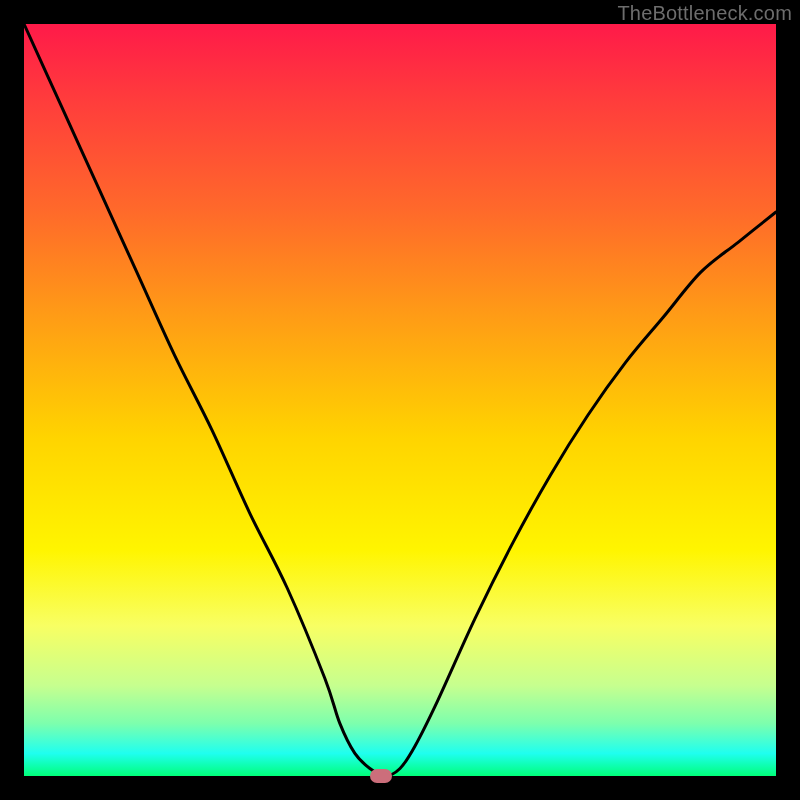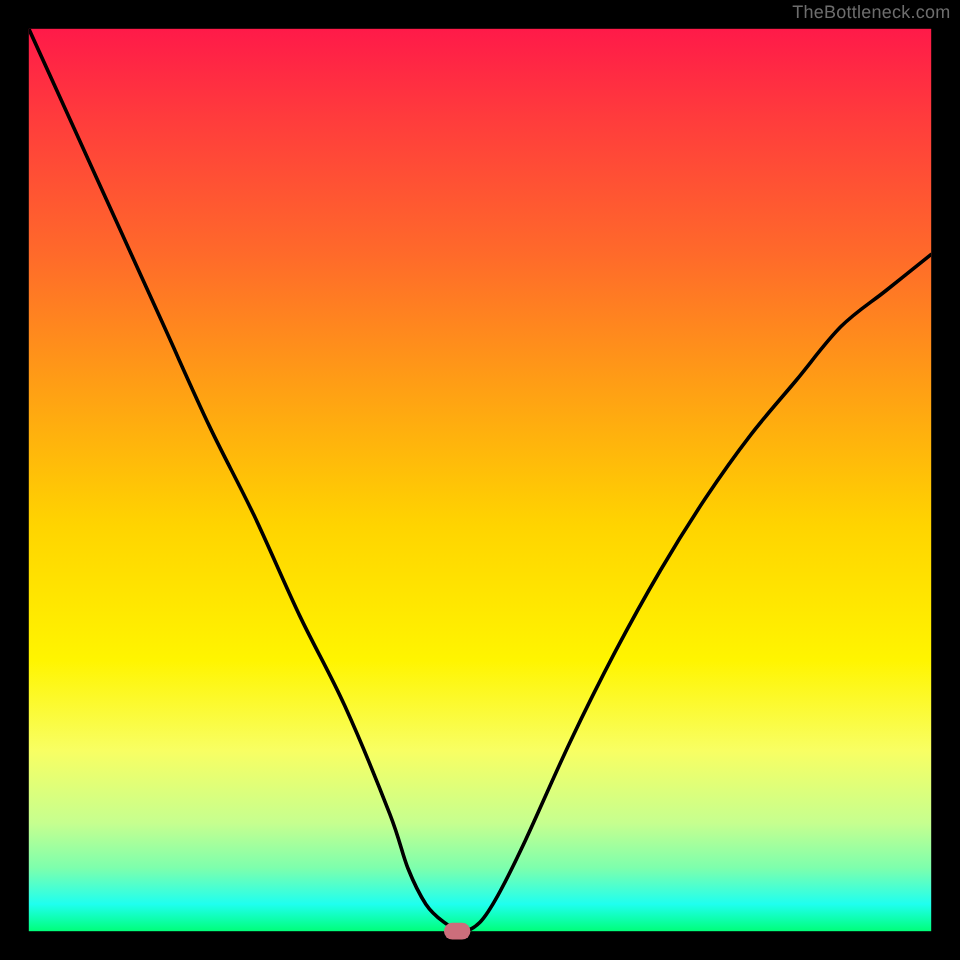--- a/index.html
+++ b/index.html
@@ -51,21 +51,21 @@
     height: 14px;
     border-radius: 7px;
     background: #cc6e7b;
     transform: translate(-50%, -50%);
   }
   .watermark {
     position: absolute;
     top: 2px;
     right: 8px;
     color: #6d6d6d;
-    font-size: 15px;
+    font-size: 20px;
     letter-spacing: 0.2px;
     font-weight: 500;
   }
 </style>
 </head>
 <body>
 
 <div class="frame">
   <div class="watermark">TheBottleneck.com</div>
   <div class="plot">

